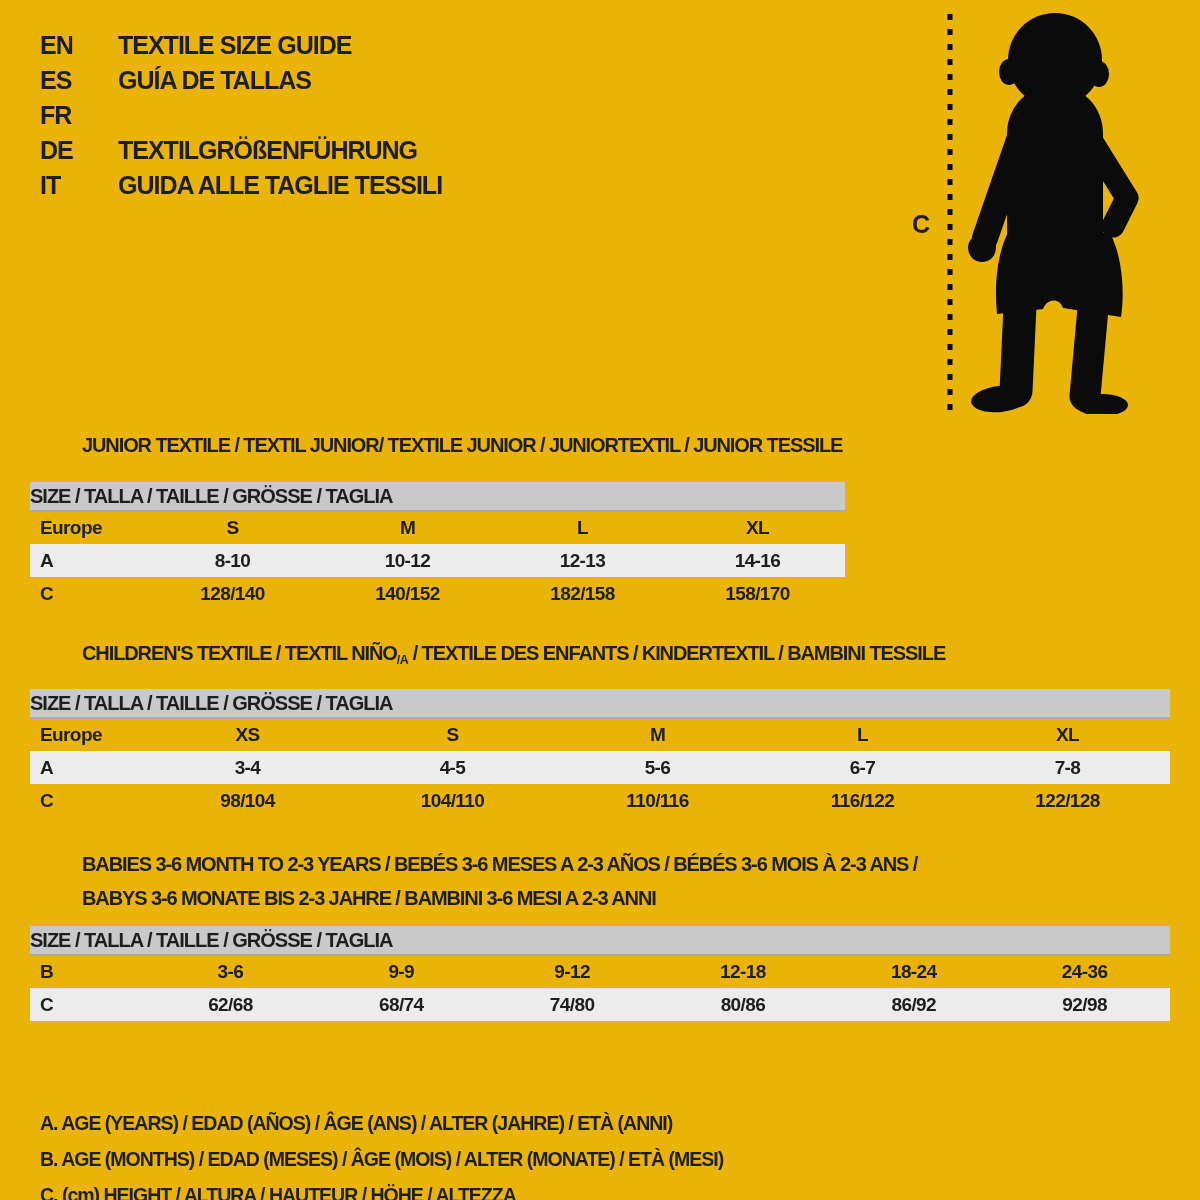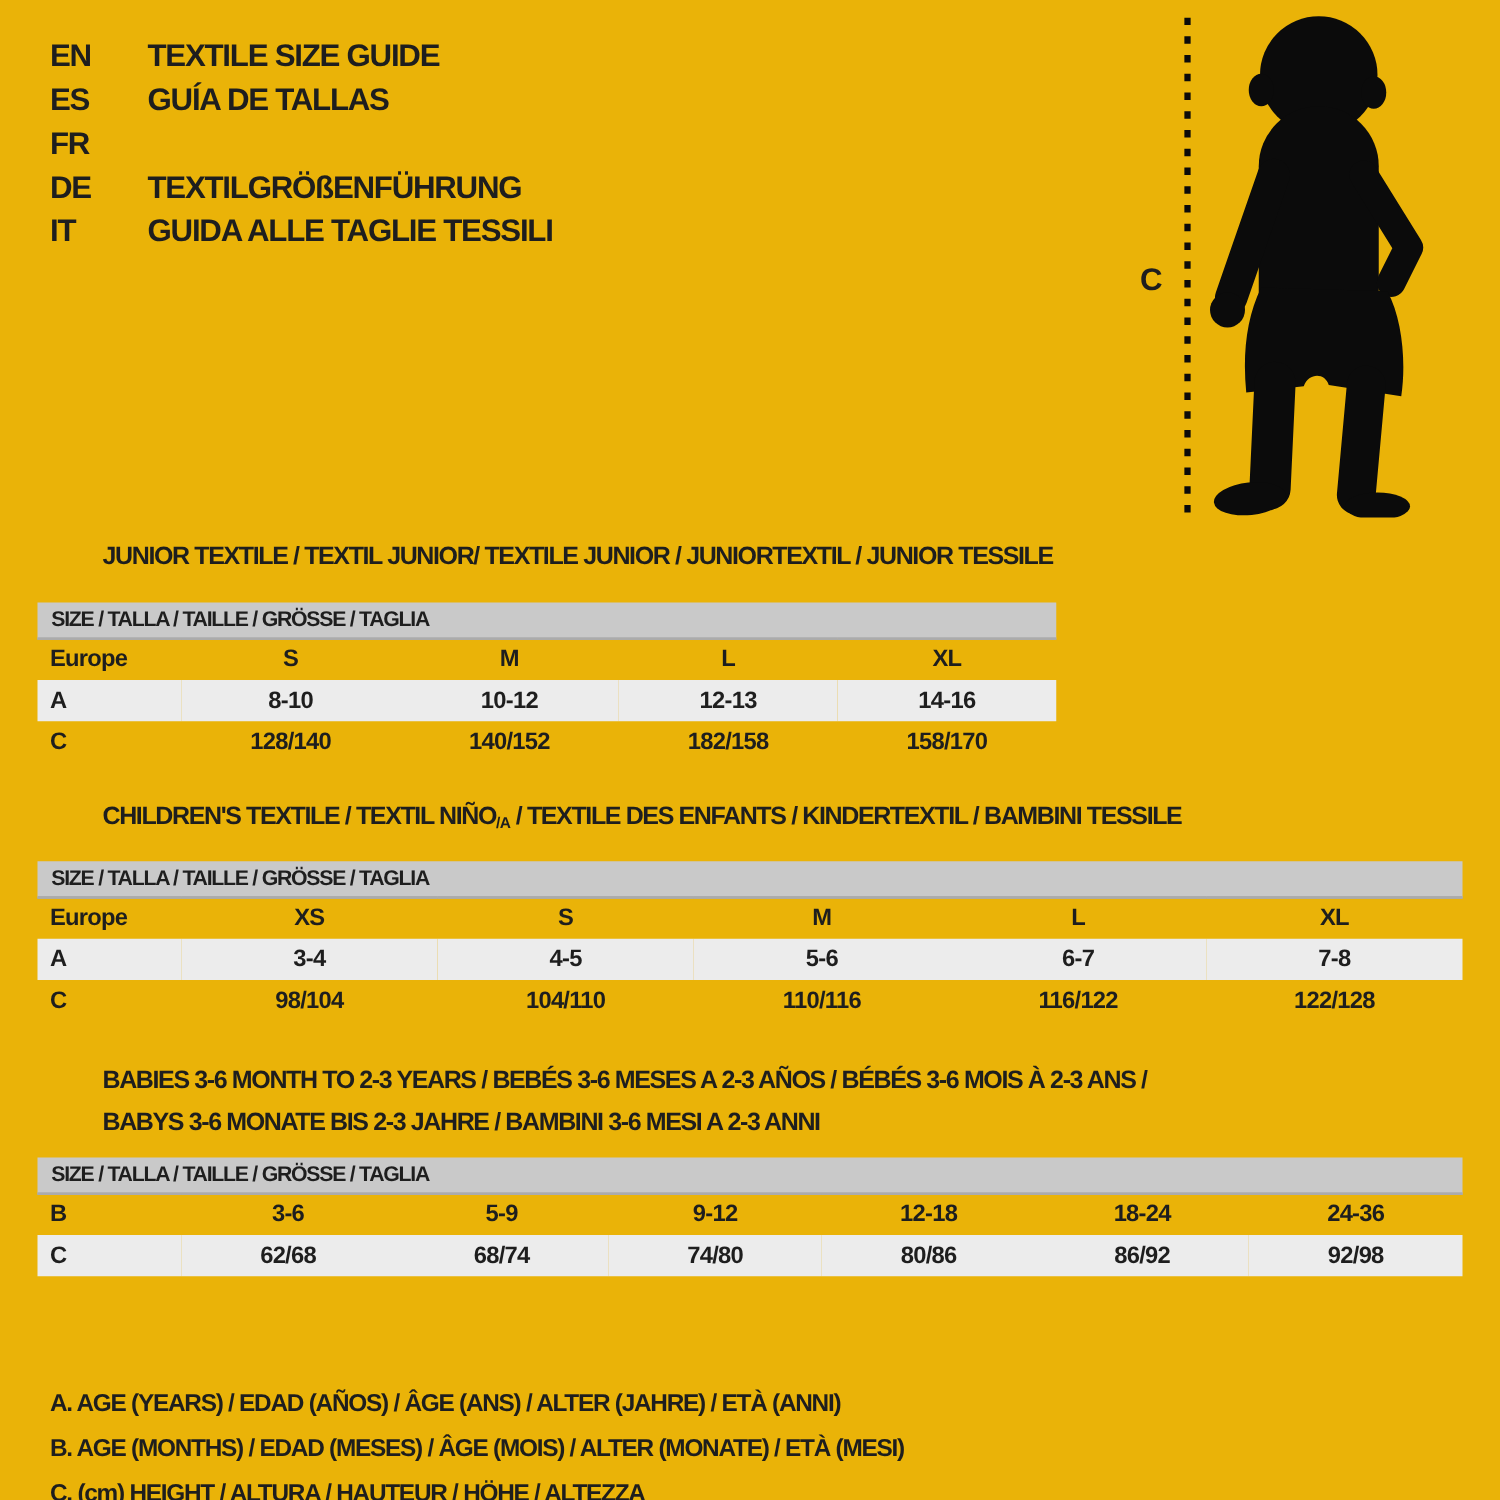--- a/index.html
+++ b/index.html
@@ -70,24 +70,24 @@
   table.size-table {
     position: absolute;
     left: 30px;
     border-collapse: collapse;
     table-layout: fixed;
   }
   table.size-table th.bar {
     background: #c9c9c9;
     border-bottom: 2px solid #ababab;
     height: 29px;
-    font-size: 17px;
+    font-size: 20px;
     letter-spacing: -1px;
     text-align: left;
-    padding: 0 0 0 11px;
+    padding: 0 0 0 0;
     font-weight: bold;
     white-space: nowrap;
   }
   table.size-table td {
     height: 33px;
     font-size: 19px;
     letter-spacing: -0.6px;
     text-align: center;
     vertical-align: middle;
     padding: 0;
@@ -267,21 +267,21 @@
       </colgroup>
     <thead>
       <tr>
           <th class="bar" colspan="7">SIZE / TALLA / TAILLE / GRÖSSE / TAGLIA</th>
         </tr>
     </thead>
     <tbody>
       <tr>
         <td class="lbl">B</td>
         <td>3-6</td>
-        <td>5-9</td>
+        <td>9-9</td>
         <td>9-12</td>
         <td>12-18</td>
         <td>18-24</td>
         <td>24-36</td>
       </tr>
       <tr class="alt">
         <td class="lbl">C</td>
         <td>62/68</td>
         <td>68/74</td>
         <td>74/80</td>

